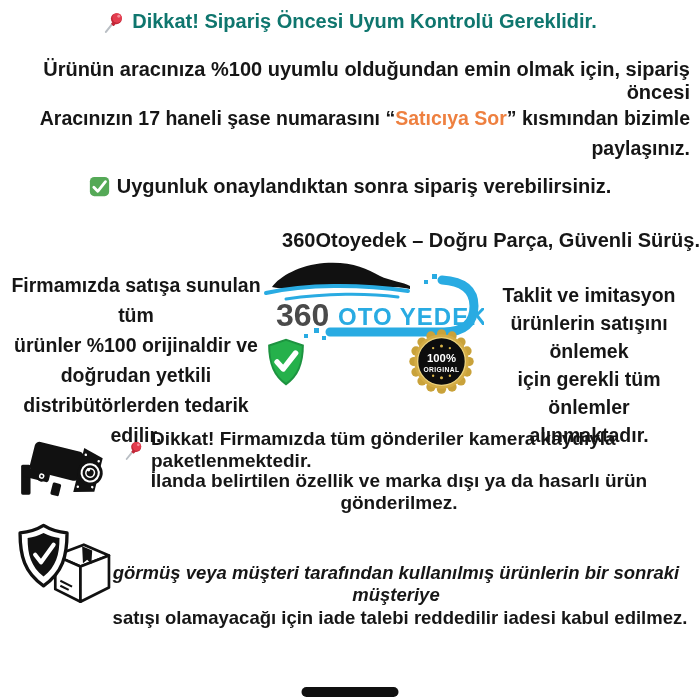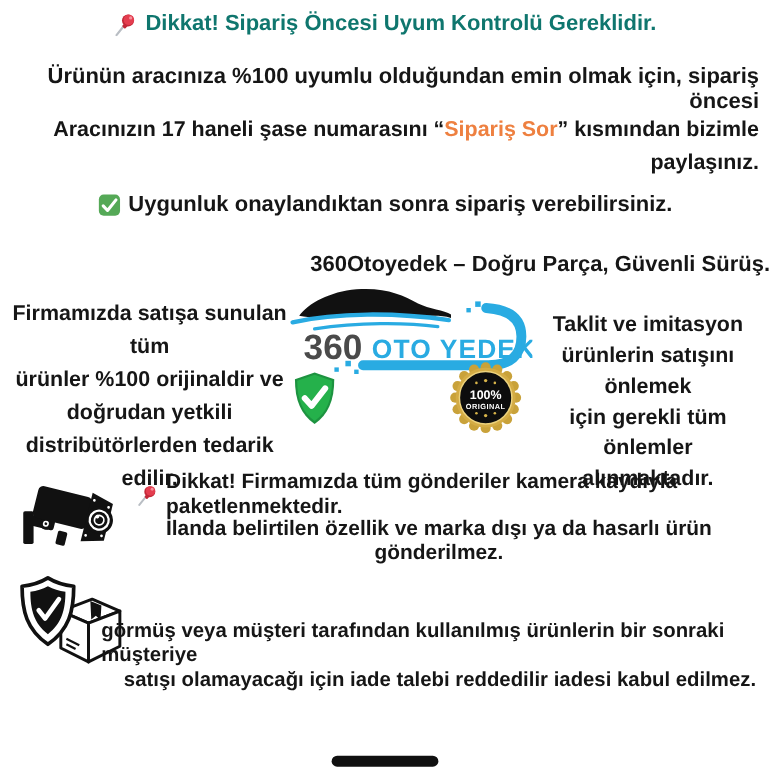--- a/index.html
+++ b/index.html
@@ -26,21 +26,21 @@
   .logo-svg   { position:absolute; top:0; left:0; }
   .shield-svg { position:absolute; top:80px; left:8px; }
   .badge-svg  { position:absolute; top:72px; left:152px; }
 
   .cam-icon  { top:422px; left:18px; }
   .cam-line1 { top:428px; left:124px; right:4px; font-size:19px; }
   .cam-line2 { top:470px; left:98px;  right:0;   font-size:19px; text-align:center; }
 
   .ret-icon { top:522px; left:10px; }
   .ret1 { top:517px; left:112px; right:8px; font-size:18.5px; text-align:center; }
-  .ret2 { top:562px; left:92px;  right:0;   font-size:18.5px; text-align:left; }
+  .ret2 { top:562px; left:92px;  right:0;   font-size:18.5px; text-align:center;font-style:italic; }
   .ret3 { top:607px; left:108px; right:8px; font-size:18.5px; text-align:center; }
 
   .footer-pill {
     left:50%; bottom:3px; transform:translateX(-50%);
     width:97px; height:10px; border-radius:5px; background:#101010;
   }
   svg { display:block; }
   .inline-ic { flex:0 0 auto; }
 </style>
 </head>
@@ -54,21 +54,21 @@
       <rect x="9" y="11.2" width="6" height="4" rx="1" transform="rotate(-45 12 13)" fill="#c22838"></rect>
       <circle cx="14.6" cy="8.4" r="6" fill="#c22838"></circle>
       <circle cx="15.4" cy="7.6" r="5.2" fill="#e43d4f"></circle>
       <circle cx="17.2" cy="5.8" r="1.6" fill="#f48f9b"></circle>
     </svg>
     <span>Dikkat! Sipariş Öncesi Uyum Kontrolü Gereklidir.</span>
   </div>
 
   <div class="abs intro1 ctr">Ürünün aracınıza %100 uyumlu olduğundan emin olmak için, sipariş öncesi</div>
 
-  <div class="abs intro2 ctr"><span>Aracınızın 17 haneli şase numarasını “</span><span class="orange">Sipariş Sor</span><span>” kısmından bizimle</span></div>
+  <div class="abs intro2 ctr"><span>Aracınızın 17 haneli şase numarasını “</span><span class="orange">Satıcıya Sor</span><span>” kısmından bizimle</span></div>
   <div class="abs intro2b ctr">paylaşınız.</div>
 
   <div class="abs approval flexctr">
     <svg class="inline-ic" width="21" height="21" viewBox="0 0 24 24">
       <rect x="1" y="1" width="22" height="22" rx="5" fill="#55a957"></rect>
       <path d="M5.5 12.8 L10 17.5 L18.8 6.5" stroke="#ffffff" stroke-width="3.2" fill="none" stroke-linecap="round" stroke-linejoin="round"></path>
     </svg>
     <span>Uygunluk onaylandıktan sonra sipariş verebilirsiniz.</span>
   </div>
 

